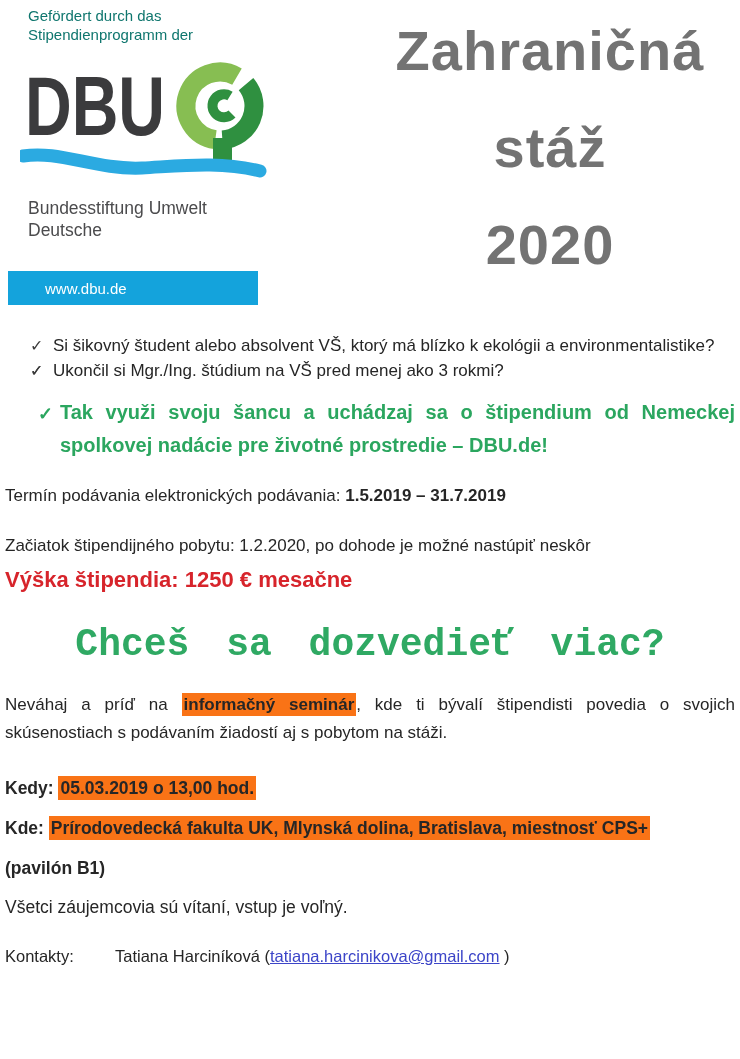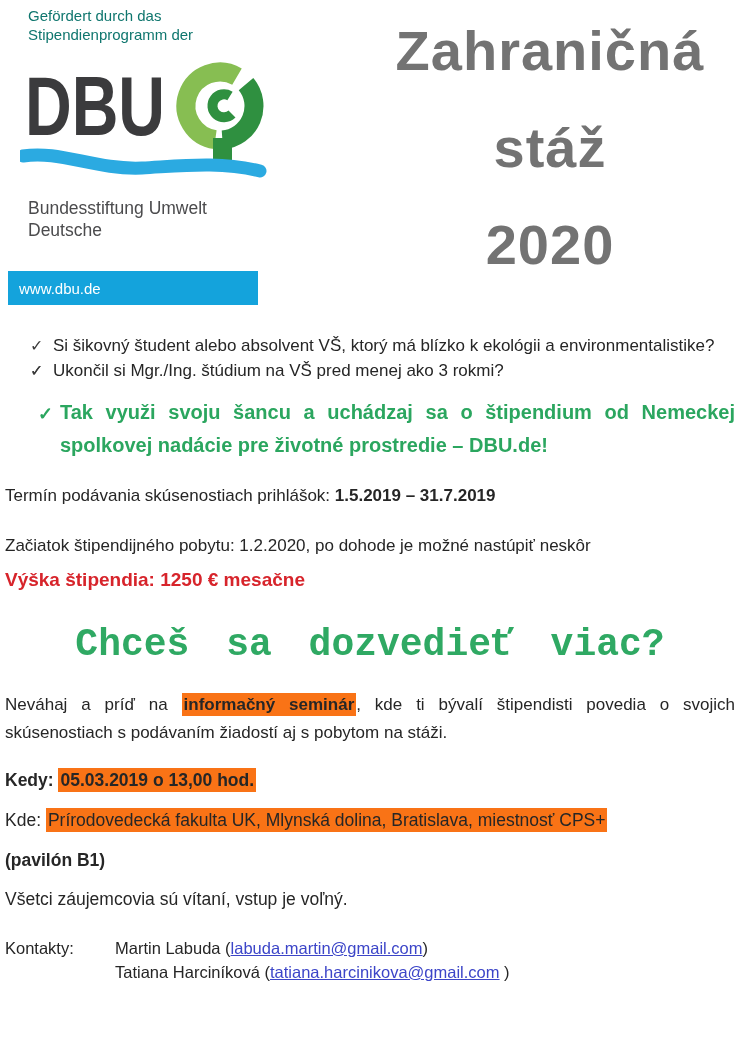--- a/index.html
+++ b/index.html
@@ -15,21 +15,21 @@
   }
   
   .header{position:relative;height:305px;}
   .funding{position:absolute;left:23px;top:6px;font-size:15px;line-height:19px;color:#0f766e;}
   .logo-svg{position:absolute;left:15px;top:58px;}
   .org{position:absolute;left:23px;top:197px;font-size:17.5px;line-height:22px;color:#4b4b4d;}
   .webbar{
     position:absolute;left:3px;top:271px;width:250px;height:34px;
     background:#14a3dc;display:flex;align-items:center;
   }
-  .webbar span{color:#ffffff;font-size:15px;padding-left:11px;}
+  .webbar span{color:#ffffff;font-size:15px;padding-left:37px;}
   .title{
     position:absolute;left:360px;right:0;top:2px;
     text-align:center;
     font-size:56px;font-weight:bold;line-height:97px;
     color:#737373;
     letter-spacing:1px;
   }
   
   .bullets{margin:28px 0 0 0;padding:0;list-style:none;}
   .bullets li{
@@ -44,36 +44,36 @@
   .cta{
     position:relative;padding-left:55px;margin-top:13px;
     font-size:20px;line-height:33px;font-weight:bold;
     color:#2ba65f;text-align:justify;
   }
   .cta .check{left:33px;color:#2ba65f;font-size:18px;top:2px;}
   
   .line{font-size:17px;line-height:26px;}
   .termin{margin-top:21px;}
   .zaciatok{margin-top:24px;}
-  .vyska{margin-top:8px;font-size:19px;font-weight:bold;color:#d7242b;}
+  .vyska{margin-top:8px;font-size:22px;font-weight:bold;color:#d7242b;}
   .bold{font-weight:bold;}
   
   .big-heading{
     margin-top:28px;
     font-family:"Liberation Mono", monospace;
     font-size:38px;line-height:48px;font-weight:bold;
     color:#2fa963;text-align:center;
     word-spacing:14px;letter-spacing:0px;
     white-space:nowrap;
   }
   
   .seminar{margin-top:22px;font-size:17px;line-height:28px;text-align:justify;}
   .hl{background:#f97316;padding:2px 2px;}
-  .kedy{margin-top:20px;font-size:17.5px;line-height:26px;font-weight:bold;}
-  .kde{margin-top:14px;font-size:17.5px;line-height:26px;font-weight:normal;}
+  .kedy{margin-top:28px;font-size:17.5px;line-height:26px;font-weight:bold;}
+  .kde{margin-top:14px;font-size:17.5px;line-height:26px;font-weight:bold;}
   .pavilon{margin-top:14px;font-size:17.5px;line-height:26px;font-weight:bold;}
   .vsetci{margin-top:13px;font-size:17.5px;line-height:26px;}
   
   .contacts{margin-top:24px;display:flex;font-size:16.5px;line-height:24px;}
   .contacts-label{width:110px;flex:none;}
   .contact-line a{color:#3c45c8;text-decoration:underline;}
 </style>
 </head>
 <body>
 
@@ -126,21 +126,21 @@
       <span>Ukončil si Mgr./Ing. štúdium na VŠ pred menej ako 3 rokmi?</span>
     </li>
   </ul>
 
   <div class="cta">
     <span class="check">✓</span>
     <span>Tak využi svoju šancu a uchádzaj sa o štipendium od Nemeckej spolkovej nadácie pre životné prostredie – DBU.de!</span>
   </div>
 
   <div class="line termin">
-    <span>Termín podávania skúsenostiach prihlášok: </span><span class="bold">1.5.2019 – 31.7.2019</span>
+    <span>Termín podávania elektronických podávania: </span><span class="bold">1.5.2019 – 31.7.2019</span>
   </div>
 
   <div class="line zaciatok">Začiatok štipendijného pobytu: 1.2.2020, po dohode je možné nastúpiť neskôr</div>
 
   <div class="line vyska">Výška štipendia: 1250 € mesačne</div>
 
   <div class="big-heading">Chceš sa dozvedieť viac?</div>
 
   <div class="seminar">
     <span>Neváhaj a príď na </span><span class="hl bold">informačný seminár</span><span>, kde ti bývalí štipendisti povedia o svojich skúsenostiach s podávaním žiadostí aj s pobytom na stáži.</span>
@@ -155,21 +155,18 @@
   </div>
 
   <div class="pavilon">(pavilón B1)</div>
 
   <div class="vsetci">Všetci záujemcovia sú vítaní, vstup je voľný.</div>
 
   <div class="contacts">
     <div class="contacts-label">Kontakty:</div>
     <div>
       <div class="contact-line">
-        <span>Martin Labuda (</span><a href="#">labuda.martin@gmail.com</a><span>)</span>
-      </div>
-      <div class="contact-line">
         <span>Tatiana Harciníková (</span><a href="#">tatiana.harcinikova@gmail.com</a><span> )</span>
       </div>
     </div>
   </div>
 
 </div>
 
 </body></html>

